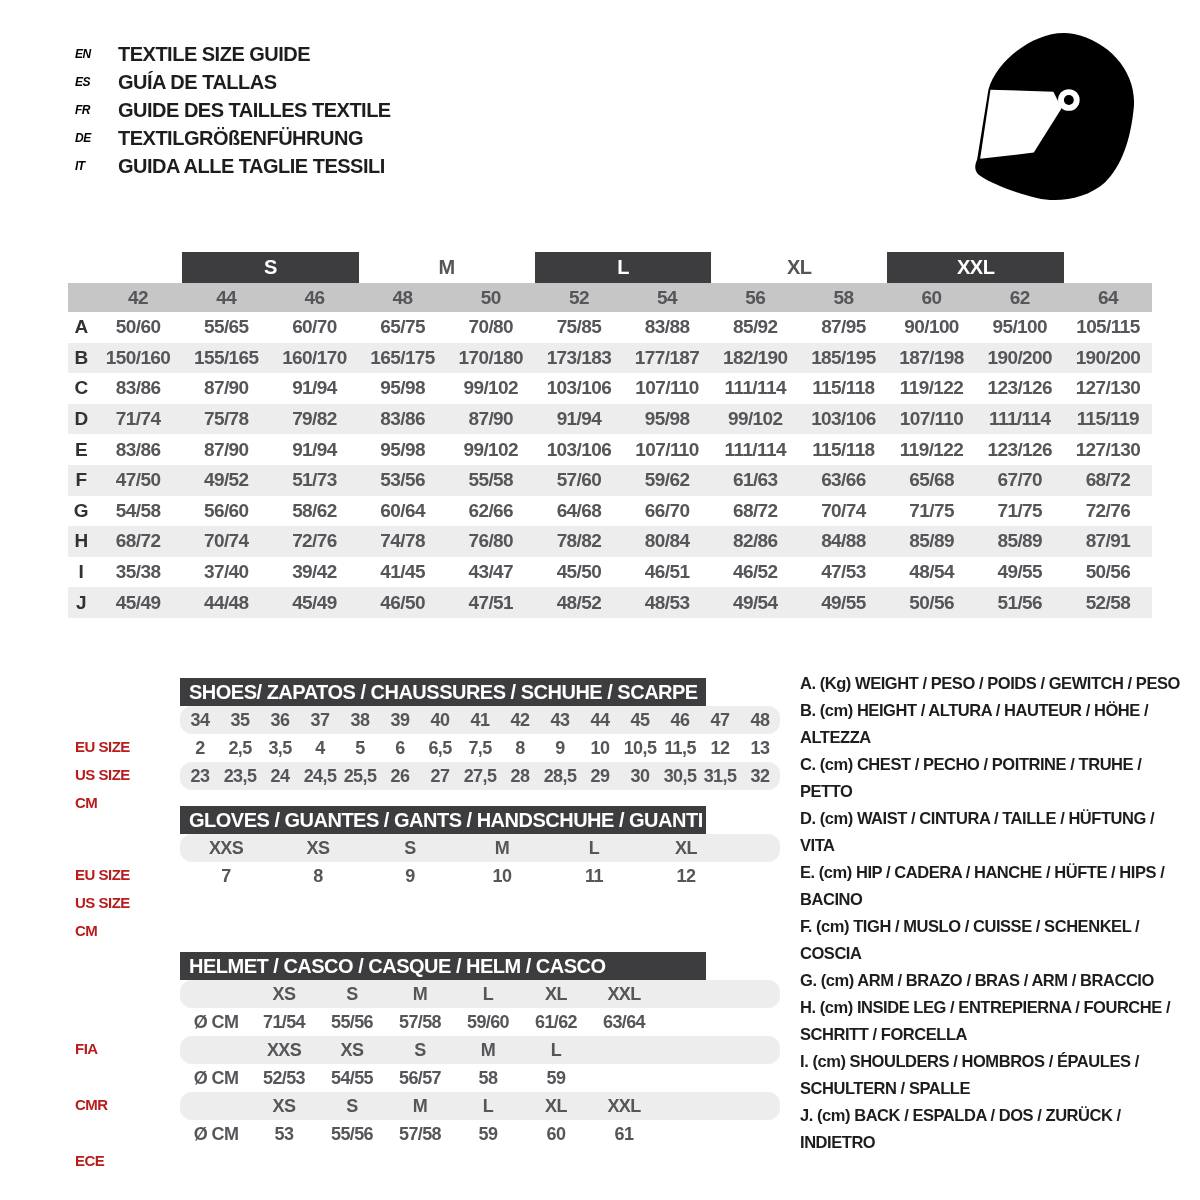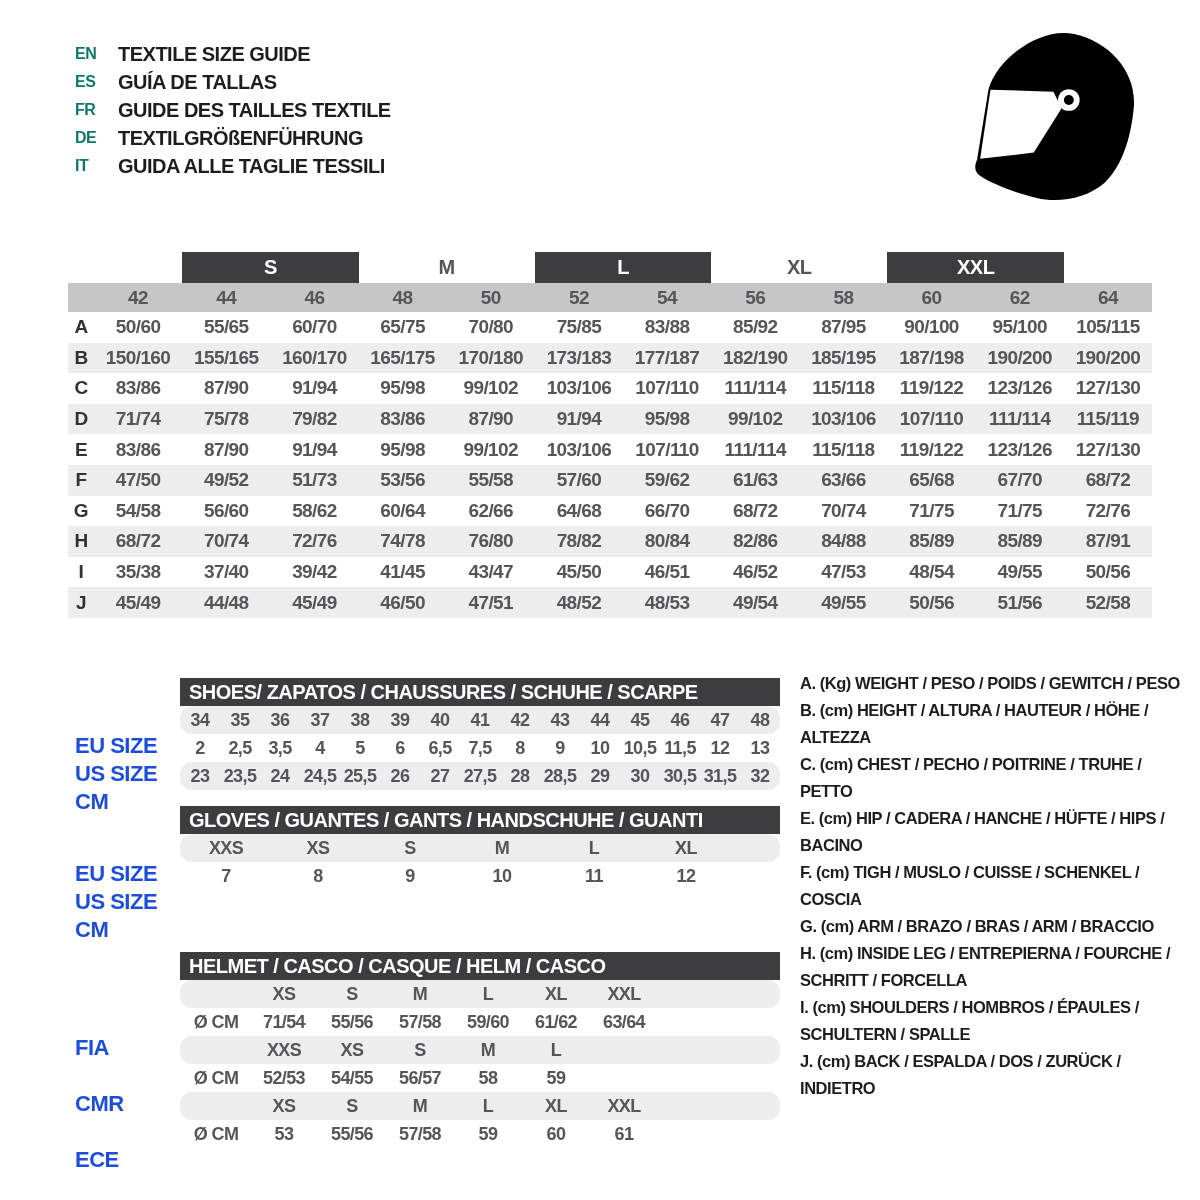--- a/index.html
+++ b/index.html
@@ -6,21 +6,21 @@
   body{
     width:1200px;height:1200px;background:#ffffff;position:relative;
     font-family:"Liberation Sans","DejaVu Sans",sans-serif;
     -webkit-font-smoothing:antialiased;
   }
   .page{position:absolute;inset:0;overflow:hidden;}
 
   
   .langs{position:absolute;left:75px;top:40px;}
   .lang-row{display:flex;height:28px;align-items:center;}
-  .lang-code{width:43px;font-weight:bold;font-size:16px;color:#0f766e;letter-spacing:-0.5px;}
+  .lang-code{width:43px;font-weight:bold;font-size:12px;color:#000000;letter-spacing:-0.5px;font-style:italic;}
   .lang-title{font-weight:bold;font-size:20px;color:#1d1d1f;letter-spacing:-0.5px;}
 
   
   .helmet-icon{position:absolute;left:975px;top:30px;width:165px;height:172px;}
 
   
   .textile{position:absolute;left:68px;top:252px;width:1084px;}
   .trow{display:grid;grid-template-columns:26px repeat(12,1fr);align-items:center;}
   .group-row{height:31px;}
   .gbox{height:31px;display:flex;align-items:center;justify-content:center;
@@ -31,24 +31,24 @@
   .band .cell{color:#55565a;}
   .drow{height:30.6px;}
   .drow.stripe{background:#ededed;}
   .cell{font-weight:bold;font-size:19px;color:#55565a;text-align:center;letter-spacing:-0.6px;}
   .letter{font-weight:bold;font-size:19px;color:#323234;text-align:center;letter-spacing:-0.5px;}
 
   
   .section{position:absolute;left:68px;width:712px;}
   .sec-row{display:flex;height:28px;}
   .sec-label{width:112px;display:flex;align-items:center;padding-left:7px;box-sizing:border-box;
-             font-weight:bold;font-size:22px;color:#1d4ed8;letter-spacing:-0.5px;margin-top:40px;}
+             font-weight:bold;font-size:15px;color:#b91c1c;letter-spacing:-0.5px;margin-top:40px;}
   .sec-table{width:600px;display:grid;align-items:center;border-radius:12px;}
   .sec-table.stripe{background:#ededed;}
-  .titlebar{width:600px;background:#3d3d3f;color:#ffffff;display:flex;align-items:center;
+  .titlebar{width:526px;background:#3d3d3f;color:#ffffff;display:flex;align-items:center;
             padding-left:9px;box-sizing:border-box;font-weight:bold;font-size:20px;letter-spacing:-0.5px;}
   .shoes-grid{grid-template-columns:repeat(15,40px);}
   .gloves-grid{grid-template-columns:repeat(6,92px) 1fr;}
   .helmet-grid{grid-template-columns:70px repeat(6,68px) 1fr;}
   .sec-cell{font-weight:bold;font-size:18px;color:#55565a;text-align:center;letter-spacing:-0.6px;}
   .sec-cell.unit{text-align:center;padding-left:2px;}
 
   
   .legend{position:absolute;left:800px;top:670px;width:392px;}
   .legend-item{font-weight:bold;font-size:16.5px;line-height:27px;color:#1d1d1f;letter-spacing:-0.45px;}
@@ -447,20 +447,21 @@
           <div class="sec-cell">60</div>
           <div class="sec-cell">61</div>
         </div>
       </div>
     </div>
 
   <div class="legend" id="legend">
       <div class="legend-item">A. (Kg) WEIGHT / PESO / POIDS / GEWITCH / PESO</div>
       <div class="legend-item">B. (cm) HEIGHT / ALTURA / HAUTEUR / HÖHE / ALTEZZA</div>
       <div class="legend-item">C. (cm) CHEST / PECHO / POITRINE / TRUHE / PETTO</div>
+      <div class="legend-item">D. (cm) WAIST / CINTURA / TAILLE / HÜFTUNG / VITA</div>
       <div class="legend-item">E. (cm) HIP / CADERA / HANCHE / HÜFTE / HIPS / BACINO</div>
       <div class="legend-item">F. (cm) TIGH / MUSLO / CUISSE / SCHENKEL / COSCIA</div>
       <div class="legend-item">G. (cm) ARM / BRAZO / BRAS / ARM / BRACCIO</div>
       <div class="legend-item">H. (cm) INSIDE LEG / ENTREPIERNA / FOURCHE / SCHRITT / FORCELLA</div>
       <div class="legend-item">I. (cm) SHOULDERS / HOMBROS / ÉPAULES / SCHULTERN / SPALLE</div>
       <div class="legend-item">J. (cm) BACK / ESPALDA / DOS / ZURÜCK / INDIETRO</div>
     </div>
 
 </div>
 

